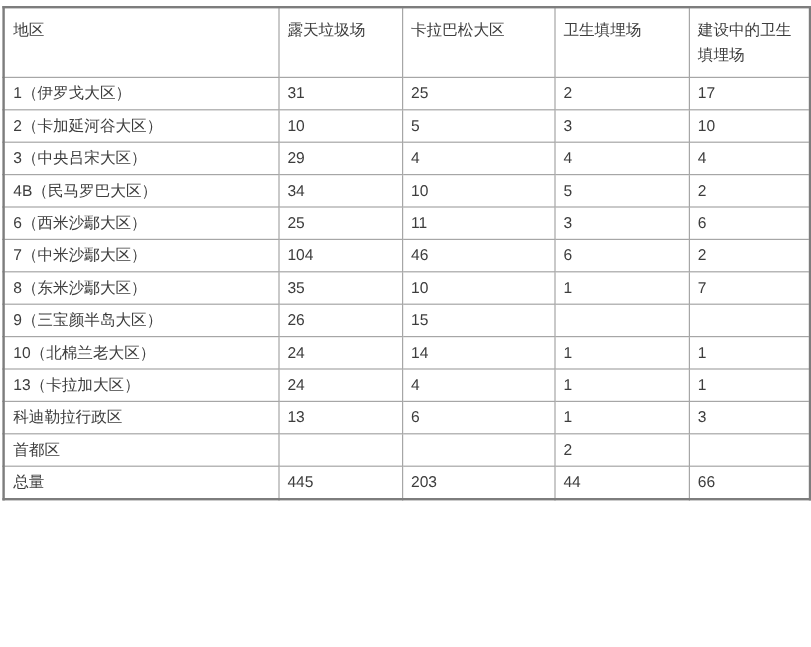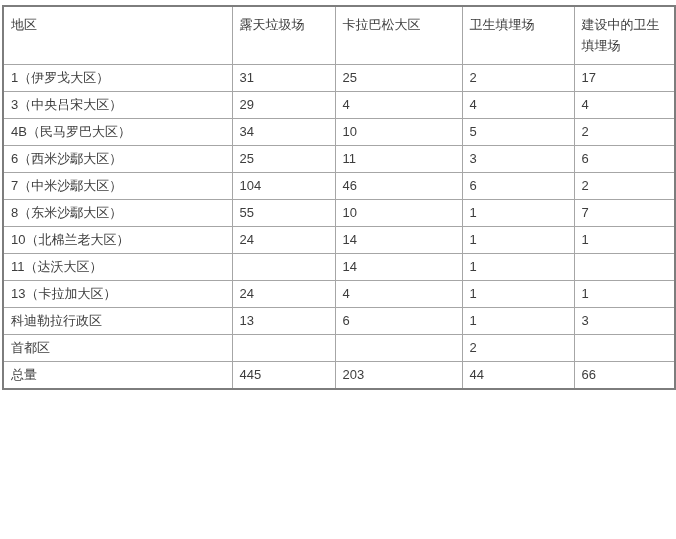--- a/index.html
+++ b/index.html
@@ -74,20 +74,27 @@
     </thead>
     <tbody>
         <tr>
           <td>1（伊罗戈大区）</td>
           <td>31</td>
           <td>25</td>
           <td>2</td>
           <td>17</td>
         </tr>
         <tr>
+          <td>2（卡加延河谷大区）</td>
+          <td>10</td>
+          <td>5</td>
+          <td>3</td>
+          <td>10</td>
+        </tr>
+        <tr>
           <td>3（中央吕宋大区）</td>
           <td>29</td>
           <td>4</td>
           <td>4</td>
           <td>4</td>
         </tr>
         <tr>
           <td>4B（民马罗巴大区）</td>
           <td>34</td>
           <td>10</td>
@@ -103,38 +110,38 @@
         </tr>
         <tr>
           <td>7（中米沙鄢大区）</td>
           <td>104</td>
           <td>46</td>
           <td>6</td>
           <td>2</td>
         </tr>
         <tr>
           <td>8（东米沙鄢大区）</td>
-          <td>55</td>
+          <td>35</td>
           <td>10</td>
           <td>1</td>
           <td>7</td>
+        </tr>
+        <tr>
+          <td>9（三宝颜半岛大区）</td>
+          <td>26</td>
+          <td>15</td>
+          <td></td>
+          <td></td>
         </tr>
         <tr>
           <td>10（北棉兰老大区）</td>
           <td>24</td>
           <td>14</td>
           <td>1</td>
           <td>1</td>
-        </tr>
-        <tr>
-          <td>11（达沃大区）</td>
-          <td></td>
-          <td>14</td>
-          <td>1</td>
-          <td></td>
         </tr>
         <tr>
           <td>13（卡拉加大区）</td>
           <td>24</td>
           <td>4</td>
           <td>1</td>
           <td>1</td>
         </tr>
         <tr>
           <td>科迪勒拉行政区</td>

